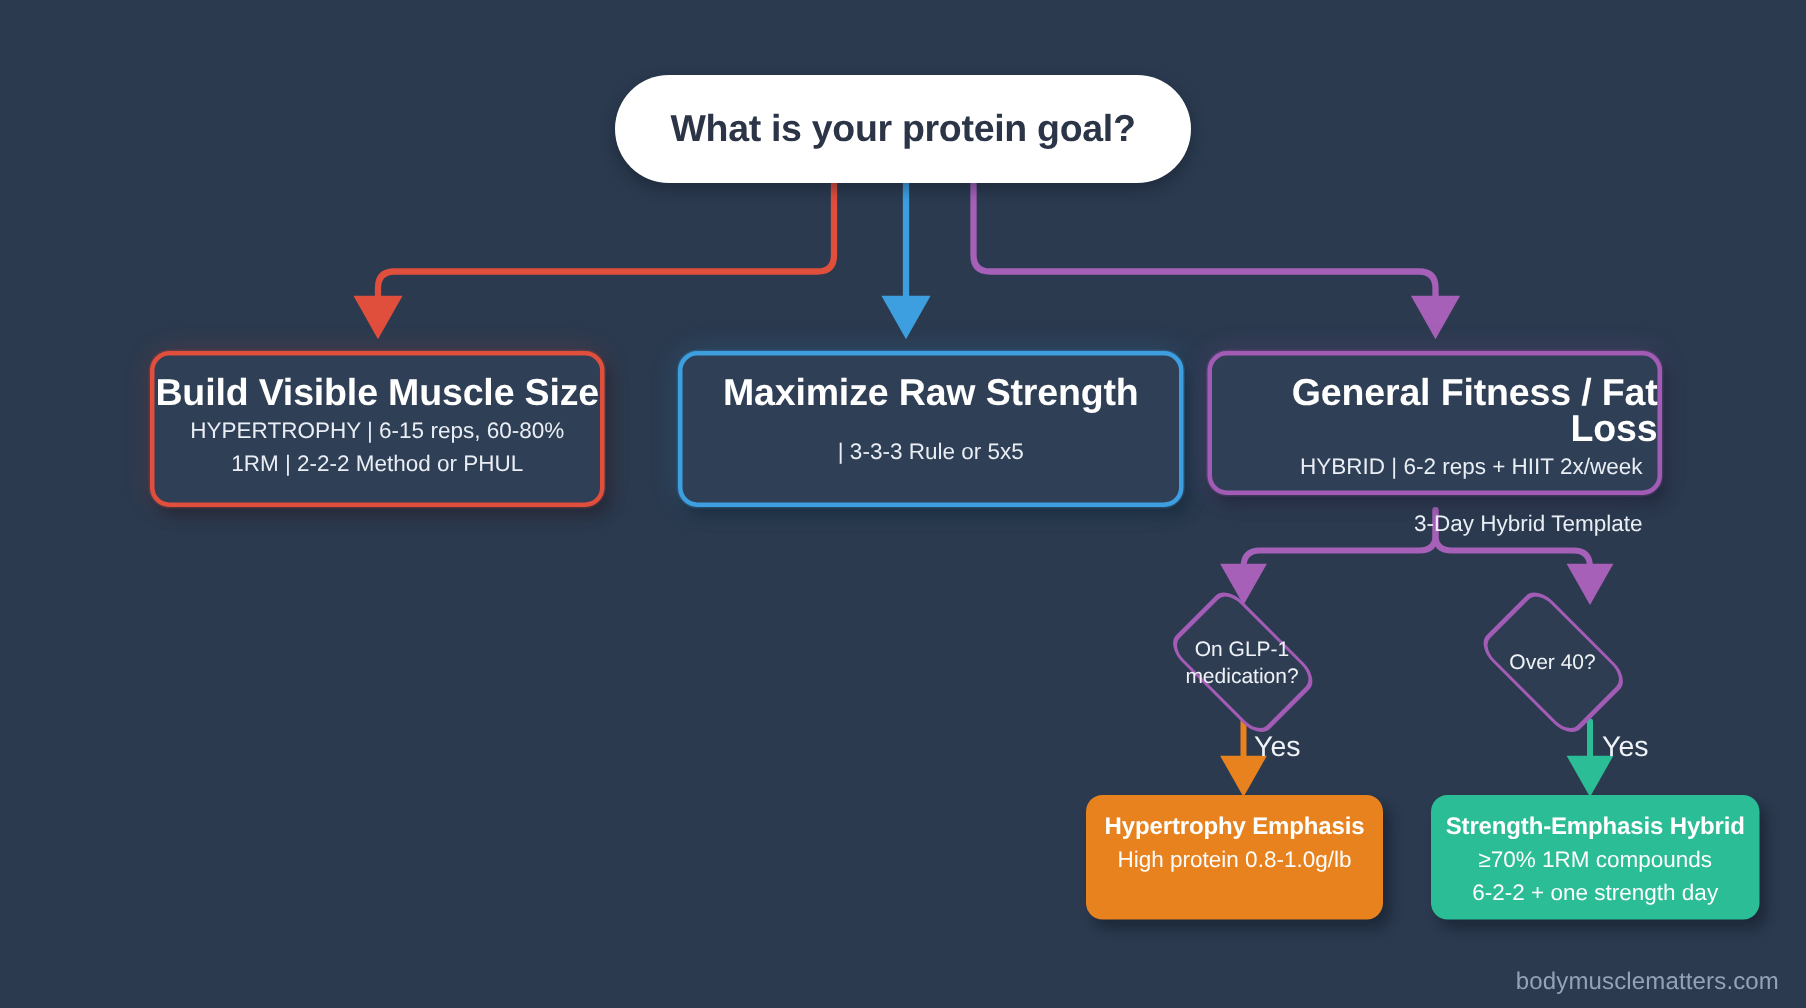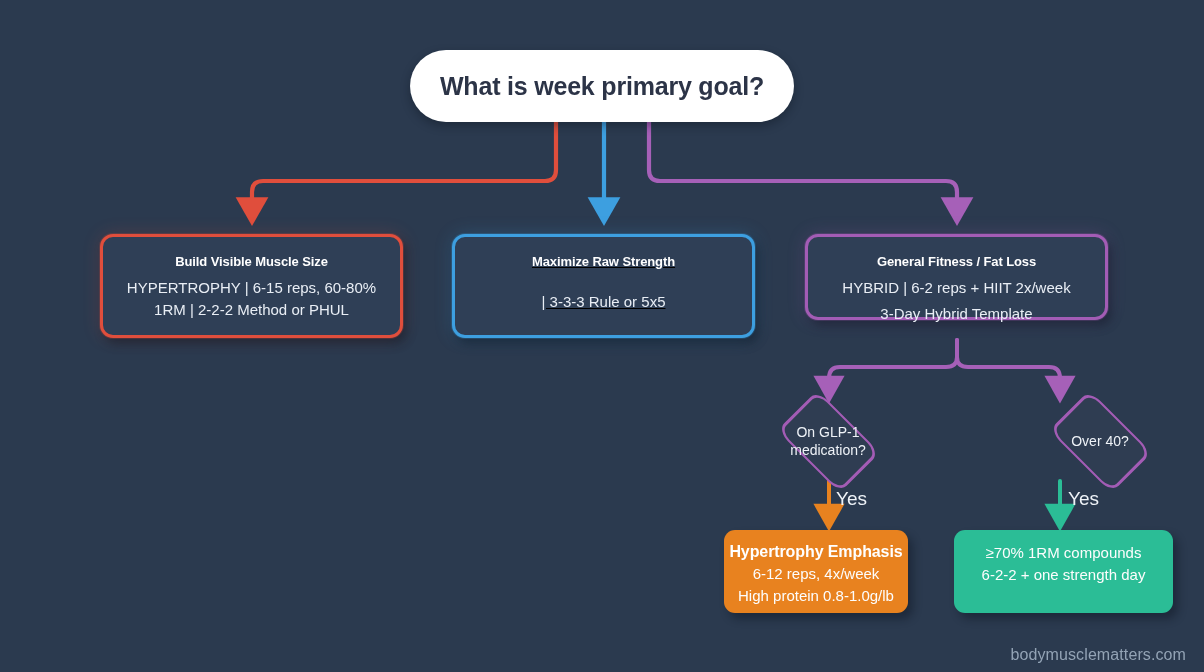--- a/index.html
+++ b/index.html
@@ -54,54 +54,54 @@
     box-sizing: border-box;
     border-radius: 13px;
     border-style: solid;
     border-width: 3px;
     background: #2f3f56;
     text-align: center;
     padding-top: 13px;
     z-index: 5;
   }
   .branch-node .node-title {
-    font-size: 13px;
+    font-size: 25px;
     font-weight: bold;
     color: #ffffff;
     line-height: 24px;
     letter-spacing: -0.1px;
   }
   .branch-node .node-sub {
     font-size: 15px;
     color: #e9eef5;
     line-height: 22px;
     margin-top: 3px;
     padding: 0 10px;
   }
   .node-hypertrophy {
     left: 100px; top: 234px; width: 303px; height: 104px;
     border-color: #e04e3c;
     box-shadow: 0 0 0 1px rgba(224,78,60,0.22),
                 4px 6px 10px rgba(12,20,30,0.45),
                 0 0 18px rgba(224,78,60,0.20);
   }
   .node-strength {
-    left: 452px; top: 234px; width: 303px; height: 104px;
+    left: 452px; top: 234px; width: 337px; height: 104px;
     border-color: #3d9fe0;
     box-shadow: 0 0 0 1px rgba(61,159,224,0.22),
                 4px 6px 10px rgba(12,20,30,0.45),
                 0 0 18px rgba(61,159,224,0.22);
-    text-decoration: underline;
   }
   .node-hybrid {
-    left: 805px; top: 234px; width: 303px; height: 86px;
+    left: 805px; top: 234px; width: 303px; height: 96px;
     border-color: #a35cb5;
     box-shadow: 0 0 0 1px rgba(163,92,181,0.22),
                 4px 6px 10px rgba(12,20,30,0.45),
                 0 0 18px rgba(163,92,181,0.22);
+    text-align: right;
   }
 
   
   .diamond-wrap {
     position: absolute;
     width: 124px;
     height: 78px;
     z-index: 5;
   }
   .diamond-shape {
@@ -125,21 +125,21 @@
     display: flex;
     align-items: center;
     justify-content: center;
     text-align: center;
     font-size: 14px;
     color: #eef2f7;
     line-height: 18px;
     white-space: pre-line;
   }
   .diamond-glp { left: 766px; top: 402px; }
-  .diamond-over40 { left: 1038px; top: 402px; }
+  .diamond-over40 { left: 973px; top: 402px; }
 
   
   .result-node {
     position: absolute;
     box-sizing: border-box;
     border-radius: 11px;
     text-align: center;
     padding-top: 11px;
     z-index: 5;
   }
@@ -150,21 +150,21 @@
     line-height: 21px;
     letter-spacing: -0.1px;
   }
   .result-node .node-sub {
     font-size: 15px;
     color: #fdfdfd;
     line-height: 21px;
     margin-top: 1px;
   }
   .node-hyp-emphasis {
-    left: 724px; top: 530px; width: 184px; height: 83px;
+    left: 724px; top: 530px; width: 198px; height: 83px;
     background: #e8821f;
     box-shadow: 5px 6px 8px rgba(12,20,30,0.42);
   }
   .node-str-hybrid {
     left: 954px; top: 530px; width: 219px; height: 83px;
     background: #2bbd96;
     box-shadow: 5px 6px 8px rgba(12,20,30,0.42);
   }
 
   
@@ -222,60 +222,60 @@
     <path d="M 957,340 L 957,357 Q 957,367 946,367 L 840,367 Q 829,367 829,378 L 829,389" fill="none" stroke="#a660b8" stroke-width="4" stroke-linecap="round" marker-end="url(#arrow-purple)"></path>
 
     <path d="M 957,340 L 957,357 Q 957,367 968,367 L 1049,367 Q 1060,367 1060,378 L 1060,389" fill="none" stroke="#a660b8" stroke-width="4" stroke-linecap="round" marker-end="url(#arrow-purple)"></path>
 
     <path d="M 829,481 L 829,517" fill="none" stroke="#e8821f" stroke-width="4" stroke-linecap="round" marker-end="url(#arrow-orange)"></path>
 
     <path d="M 1060,481 L 1060,517" fill="none" stroke="#2bbd96" stroke-width="4" stroke-linecap="round" marker-end="url(#arrow-teal)"></path>
   </svg>
 
   <div class="root-node">
-    <span class="root-title">What is week primary goal?</span>
+    <span class="root-title">What is your protein goal?</span>
   </div>
 
   <div class="branch-node node-hypertrophy">
     <div class="node-title">Build Visible Muscle Size</div>
     <div class="node-sub">HYPERTROPHY | 6-15 reps, 60-80%</div>
     <div class="node-sub" style="margin-top:0">1RM | 2-2-2 Method or PHUL</div>
   </div>
 
   <div class="branch-node node-strength">
     <div class="node-title">Maximize Raw Strength</div>
     <div class="node-sub" style="margin-top:17px">| 3-3-3 Rule or 5x5</div>
   </div>
 
   <div class="branch-node node-hybrid">
     <div class="node-title">General Fitness / Fat Loss</div>
     <div class="node-sub">HYBRID | 6-2 reps + HIIT 2x/week</div>
-    <div class="node-sub" style="margin-top:4px">3-Day Hybrid Template</div>
+    <div class="node-sub" style="margin-top:16px">3-Day Hybrid Template</div>
   </div>
 
   <div class="diamond-wrap diamond-glp">
     <div class="diamond-shape"></div>
     <div class="diamond-label">On GLP-1
 medication?</div>
   </div>
 
   <div class="diamond-wrap diamond-over40">
     <div class="diamond-shape"></div>
     <div class="diamond-label">Over 40?</div>
   </div>
 
   <div class="edge-label label-yes-left">Yes</div>
   <div class="edge-label label-yes-right">Yes</div>
 
   <div class="result-node node-hyp-emphasis">
     <div class="node-title">Hypertrophy Emphasis</div>
-    <div class="node-sub">6-12 reps, 4x/week</div>
     <div class="node-sub">High protein 0.8-1.0g/lb</div>
   </div>
 
   <div class="result-node node-str-hybrid">
+    <div class="node-title">Strength-Emphasis Hybrid</div>
     <div class="node-sub">≥70% 1RM compounds</div>
     <div class="node-sub">6-2-2 + one strength day</div>
   </div>
 
   <div class="watermark">bodymusclematters.com</div>
 
 </div>
 
 </body></html>

